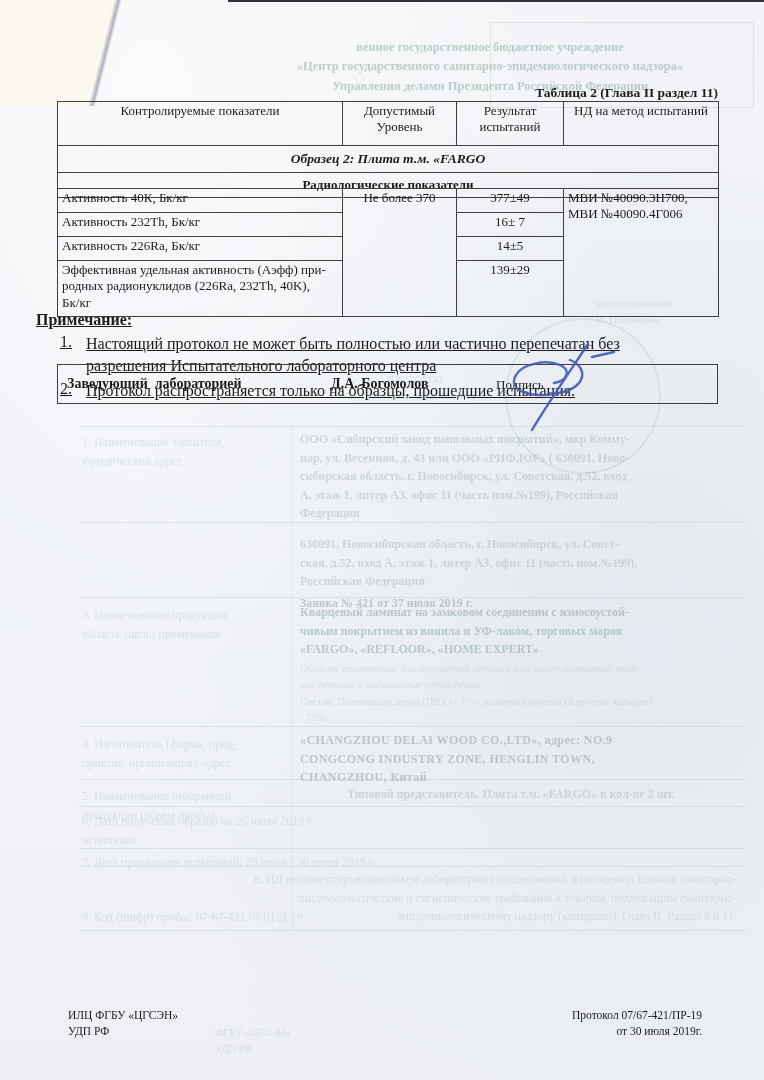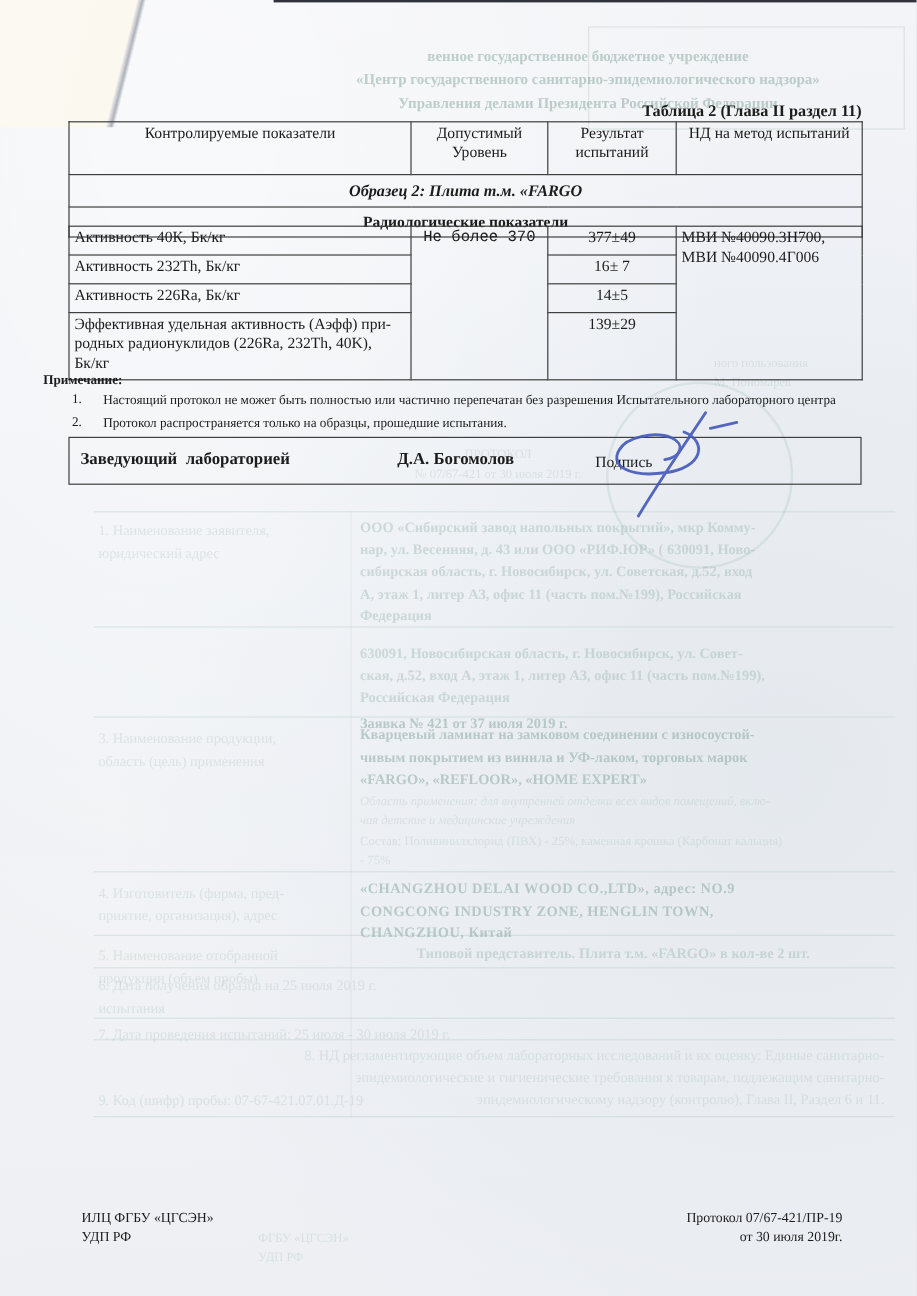--- a/index.html
+++ b/index.html
@@ -32,26 +32,26 @@
   table.tbl{position:absolute;left:57px;width:661px;border-collapse:collapse;table-layout:fixed;font-size:13px;}
   table.tbl td,table.tbl th{border:1px solid #3f3f3f;padding:1px 4px;vertical-align:top;line-height:1.25;}
   table.head-tbl{top:101px;}
   table.data-tbl{top:188px;}
   th.hdr{font-weight:normal;text-align:center;vertical-align:top;padding-top:4px;}
   tr.hrow{height:44px;}
   tr.sample-row td{font-weight:bold;font-style:italic;text-align:center;font-size:13.5px;height:24px;vertical-align:middle;}
   tr.section-row td{font-weight:bold;text-align:center;height:22px;vertical-align:middle;}
   td.name{padding-left:6px;height:21px;}
   td.res{text-align:center;}
-  td.allowed{vertical-align:bottom;text-align:center;padding-bottom:20px;font-family:Liberation Mono, monospace;}
+  td.allowed{vertical-align:bottom;text-align:center;padding-bottom:20px;}
   td.nd{padding-left:8px;margin-top:40px;}
   td.mid{vertical-align:middle;}
   tr.tall{height:56px;}
   
-  .notes{position:absolute;left:36px;top:311px;width:690px;font-size:11px;}
+  .notes{position:absolute;left:36px;top:311px;width:690px;font-size:16px;text-decoration:underline;}
   .notes-title{font-weight:bold;}
   .note{display:flex;margin-top:4px;}
   .note .num{width:26px;margin-left:24px;flex:none;}
   .note .txt{width:612px;line-height:1.35;}
   
   .sigbox{position:absolute;left:57px;top:364px;width:659px;height:38px;border:1px solid #3f3f3f;font-size:14px;}
   .sigbox .role{position:absolute;left:9px;top:11px;font-weight:bold;}
   .sigbox .person{position:absolute;left:273px;top:11px;font-weight:bold;}
   .sigbox .siglabel{position:absolute;left:438px;top:12px;font-size:13px;font-weight:normal;}
   .signature-svg{position:absolute;left:488px;top:340px;width:132px;height:94px;}

